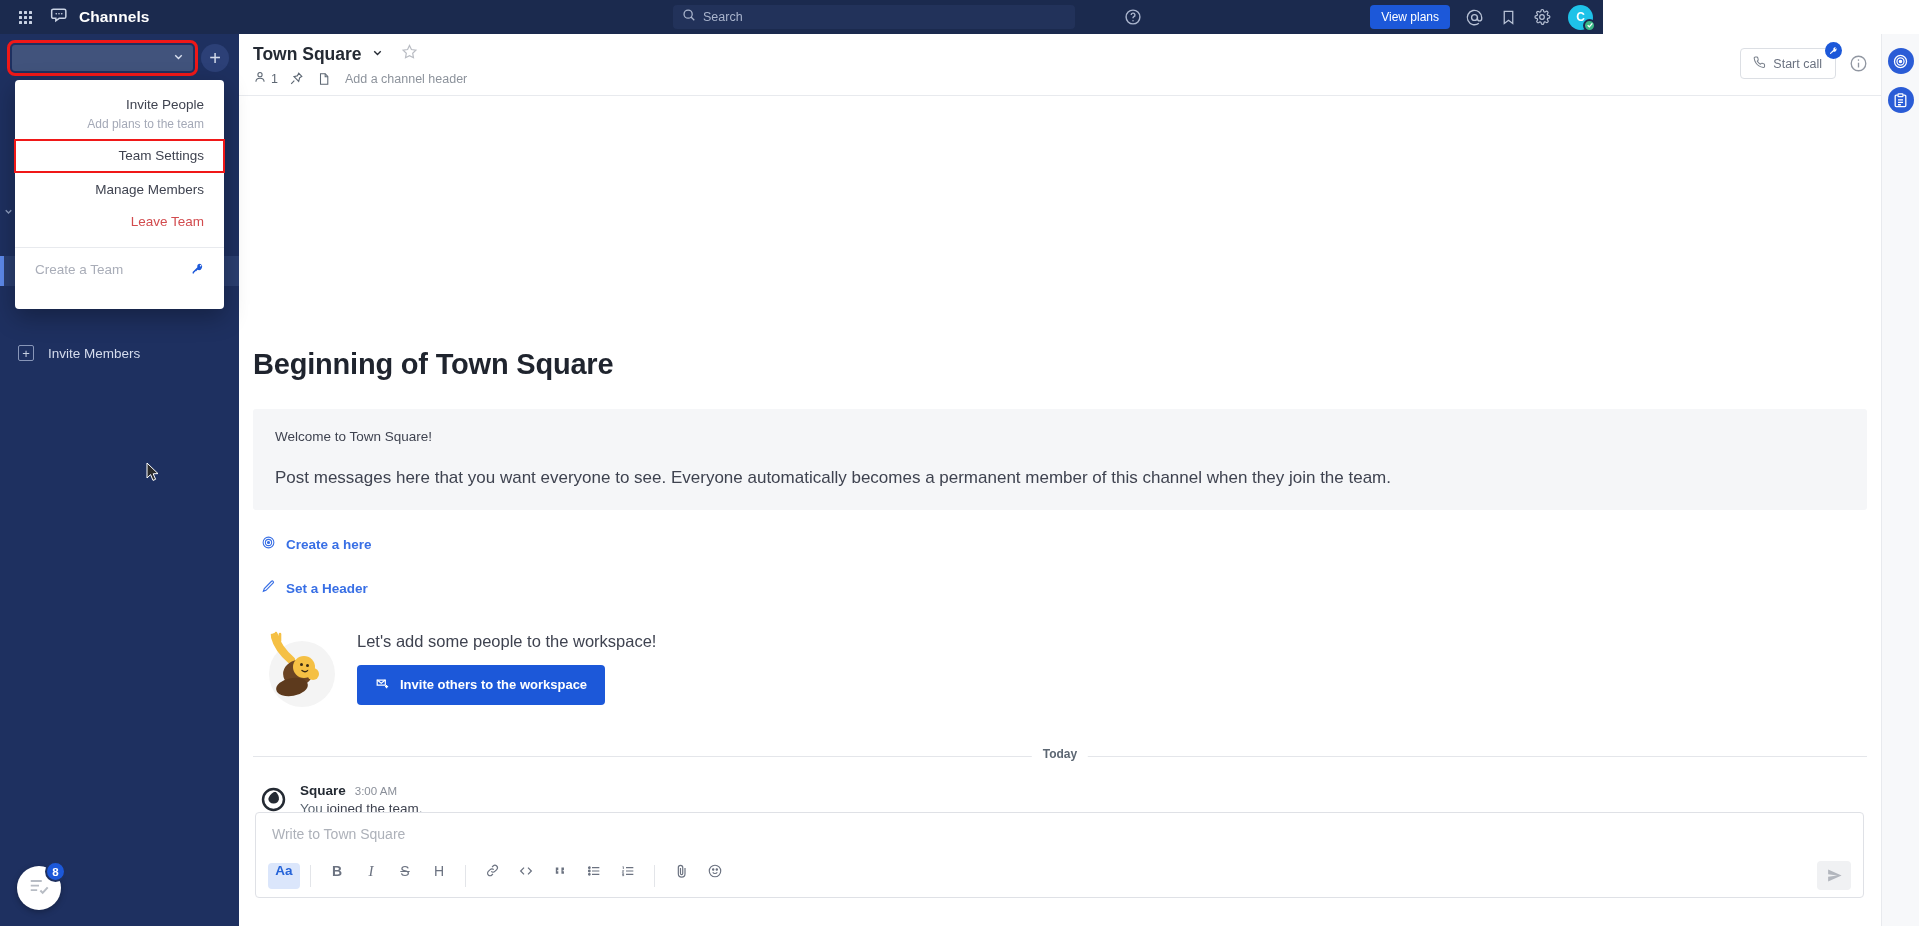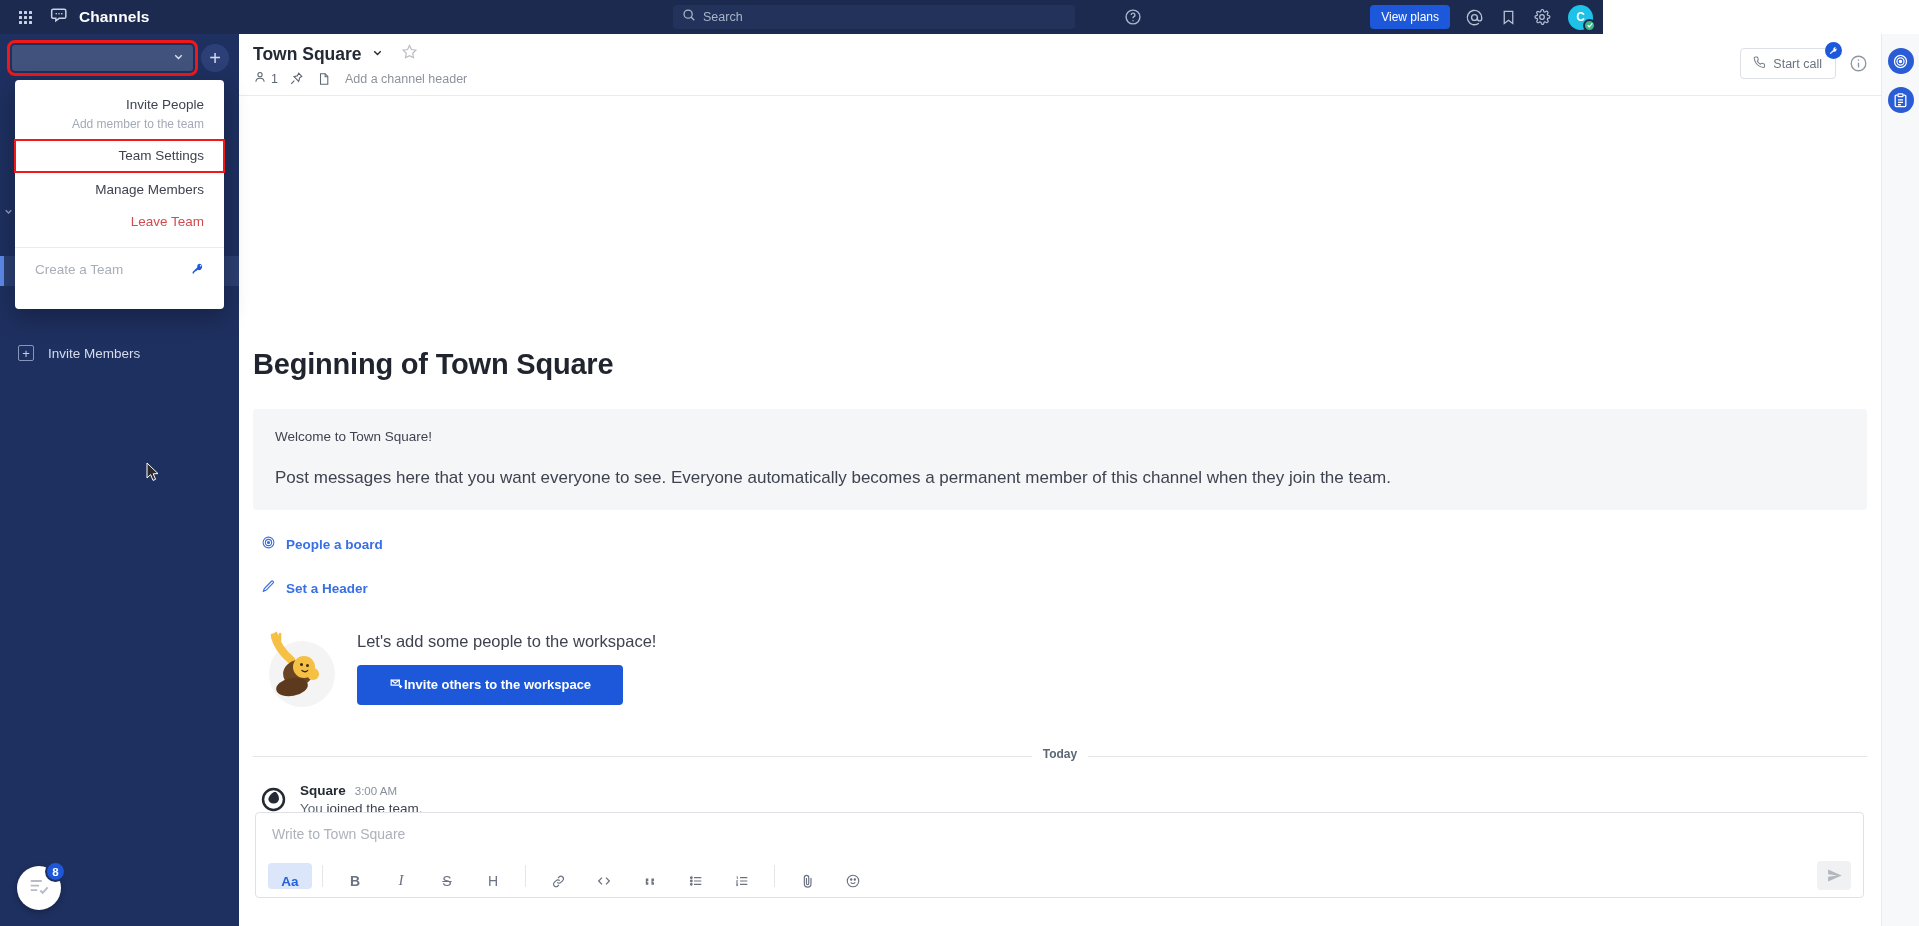--- a/index.html
+++ b/index.html
@@ -182,22 +182,22 @@
   }
   .action-link.second { margin-top: 26px; }
 
   .invite-block { display: flex; align-items: center; gap: 18px; margin: 32px 0 0 22px; }
   .illus { width: 78px; height: 78px; position: relative; flex: 0 0 78px; }
   .illus-circle { position: absolute; left: 8px; top: 12px; width: 66px; height: 66px;
     border-radius: 50%; background: #f4f4f4; }
   .invite-text { font-size: 16.5px; color: #3f4350; }
   .invite-btn {
     margin-top: 14px; background: #1c58d9; color: #fff; border: none;
-    border-radius: 4px; padding: 11px 32px; font-size: 13px; font-weight: 700;
-    display: flex; align-items: center; cursor: pointer;
+    border-radius: 4px; padding: 11px 18px; font-size: 13px; font-weight: 700;
+    display: flex; align-items: center; gap: 10px; cursor: pointer;
     font-family: "Liberation Sans", sans-serif;
   }
 
   .date-sep { position: relative; margin: 40px 14px 0 14px; height: 18px; }
   .date-sep::before { content: ""; position: absolute; left: 0; right: 0; top: 9px;
     height: 1px; background: #e4e6ea; }
   .date-label {
     position: absolute; left: 50%; top: 0; transform: translateX(-50%);
     background: #fff; padding: 0 11px; font-size: 12px; font-weight: 600; color: #5d6773;
   }
@@ -218,22 +218,22 @@
   }
   .composer-input {
     height: 42px; display: flex; align-items: center; padding: 0 16px;
     font-size: 14px; color: #adb1b9; cursor: text;
   }
   .composer-toolbar {
     height: 42px; display: flex; align-items: center; padding: 0 12px; gap: 2px;
     position: relative;
   }
   .tb-btn {
-    width: 44px; height: 26px; border-radius: 4px; display: flex;
-    align-items: flex-end; justify-content: center; cursor: pointer;
+    width: 32px; height: 26px; border-radius: 4px; display: flex;
+    align-items: flex-start; justify-content: center; cursor: pointer;
     color: #6b7280; font-size: 13.5px;
   }
   .tb-btn.active { background: #dbe6fb; color: #2563d8; font-weight: 700; }
   .tb-sep { width: 1px; height: 22px; background: #e3e5e9; margin: 0 8px; }
   .send-btn {
     position: absolute; right: 12px; top: 6px; width: 34px; height: 29px;
     border-radius: 4px; background: #f0f1f3; display: flex;
     align-items: center; justify-content: center; cursor: pointer; color: #b2b6bd;
   }
   .cursor-arrow { position: absolute; left: 146px; top: 462px; z-index: 70; }
@@ -349,21 +349,21 @@
             <path d="M13.5 17 16 19.5 21.5 13.5" stroke-width="2.2"></path>
         </svg>
       </span>
       <span class="onboarding-badge">8</span>
     </div>
   </div>
 
   <div class="team-menu">
     <div class="tm-item">
       <div class="tm-title">Invite People</div>
-      <div class="tm-sub">Add member to the team</div>
+      <div class="tm-sub">Add plans to the team</div>
     </div>
     <div class="tm-item highlighted">
       <div class="tm-title">Team Settings</div>
     </div>
     <div class="tm-item">
       <div class="tm-title">Manage Members</div>
     </div>
     <div class="tm-item danger">
       <div class="tm-title">Leave Team</div>
     </div>
@@ -468,21 +468,21 @@
     </div>
 
     <div class="action-link">
       <span>
         <svg width="15" height="15" viewBox="0 0 24 24" fill="none" stroke="#386fe5" stroke-width="1.7">
           <circle cx="12" cy="12" r="8.6"></circle>
             <circle cx="12" cy="12" r="5"></circle>
             <circle cx="12" cy="12" r="1.7" fill="#386fe5"></circle>
         </svg>
       </span>
-      <span>People a board</span>
+      <span>Create a here</span>
     </div>
 
     <div class="action-link second">
       <span>
         <svg width="15" height="15" viewBox="0 0 24 24" fill="none" stroke="#386fe5" stroke-width="1.8">
           <path d="M16.8 3.6a2 2 0 0 1 2.8 2.8L8 18.1 3.8 19.6 5.3 15.4z"></path>
         </svg>
       </span>
       <span>Set a Header</span>
     </div>

